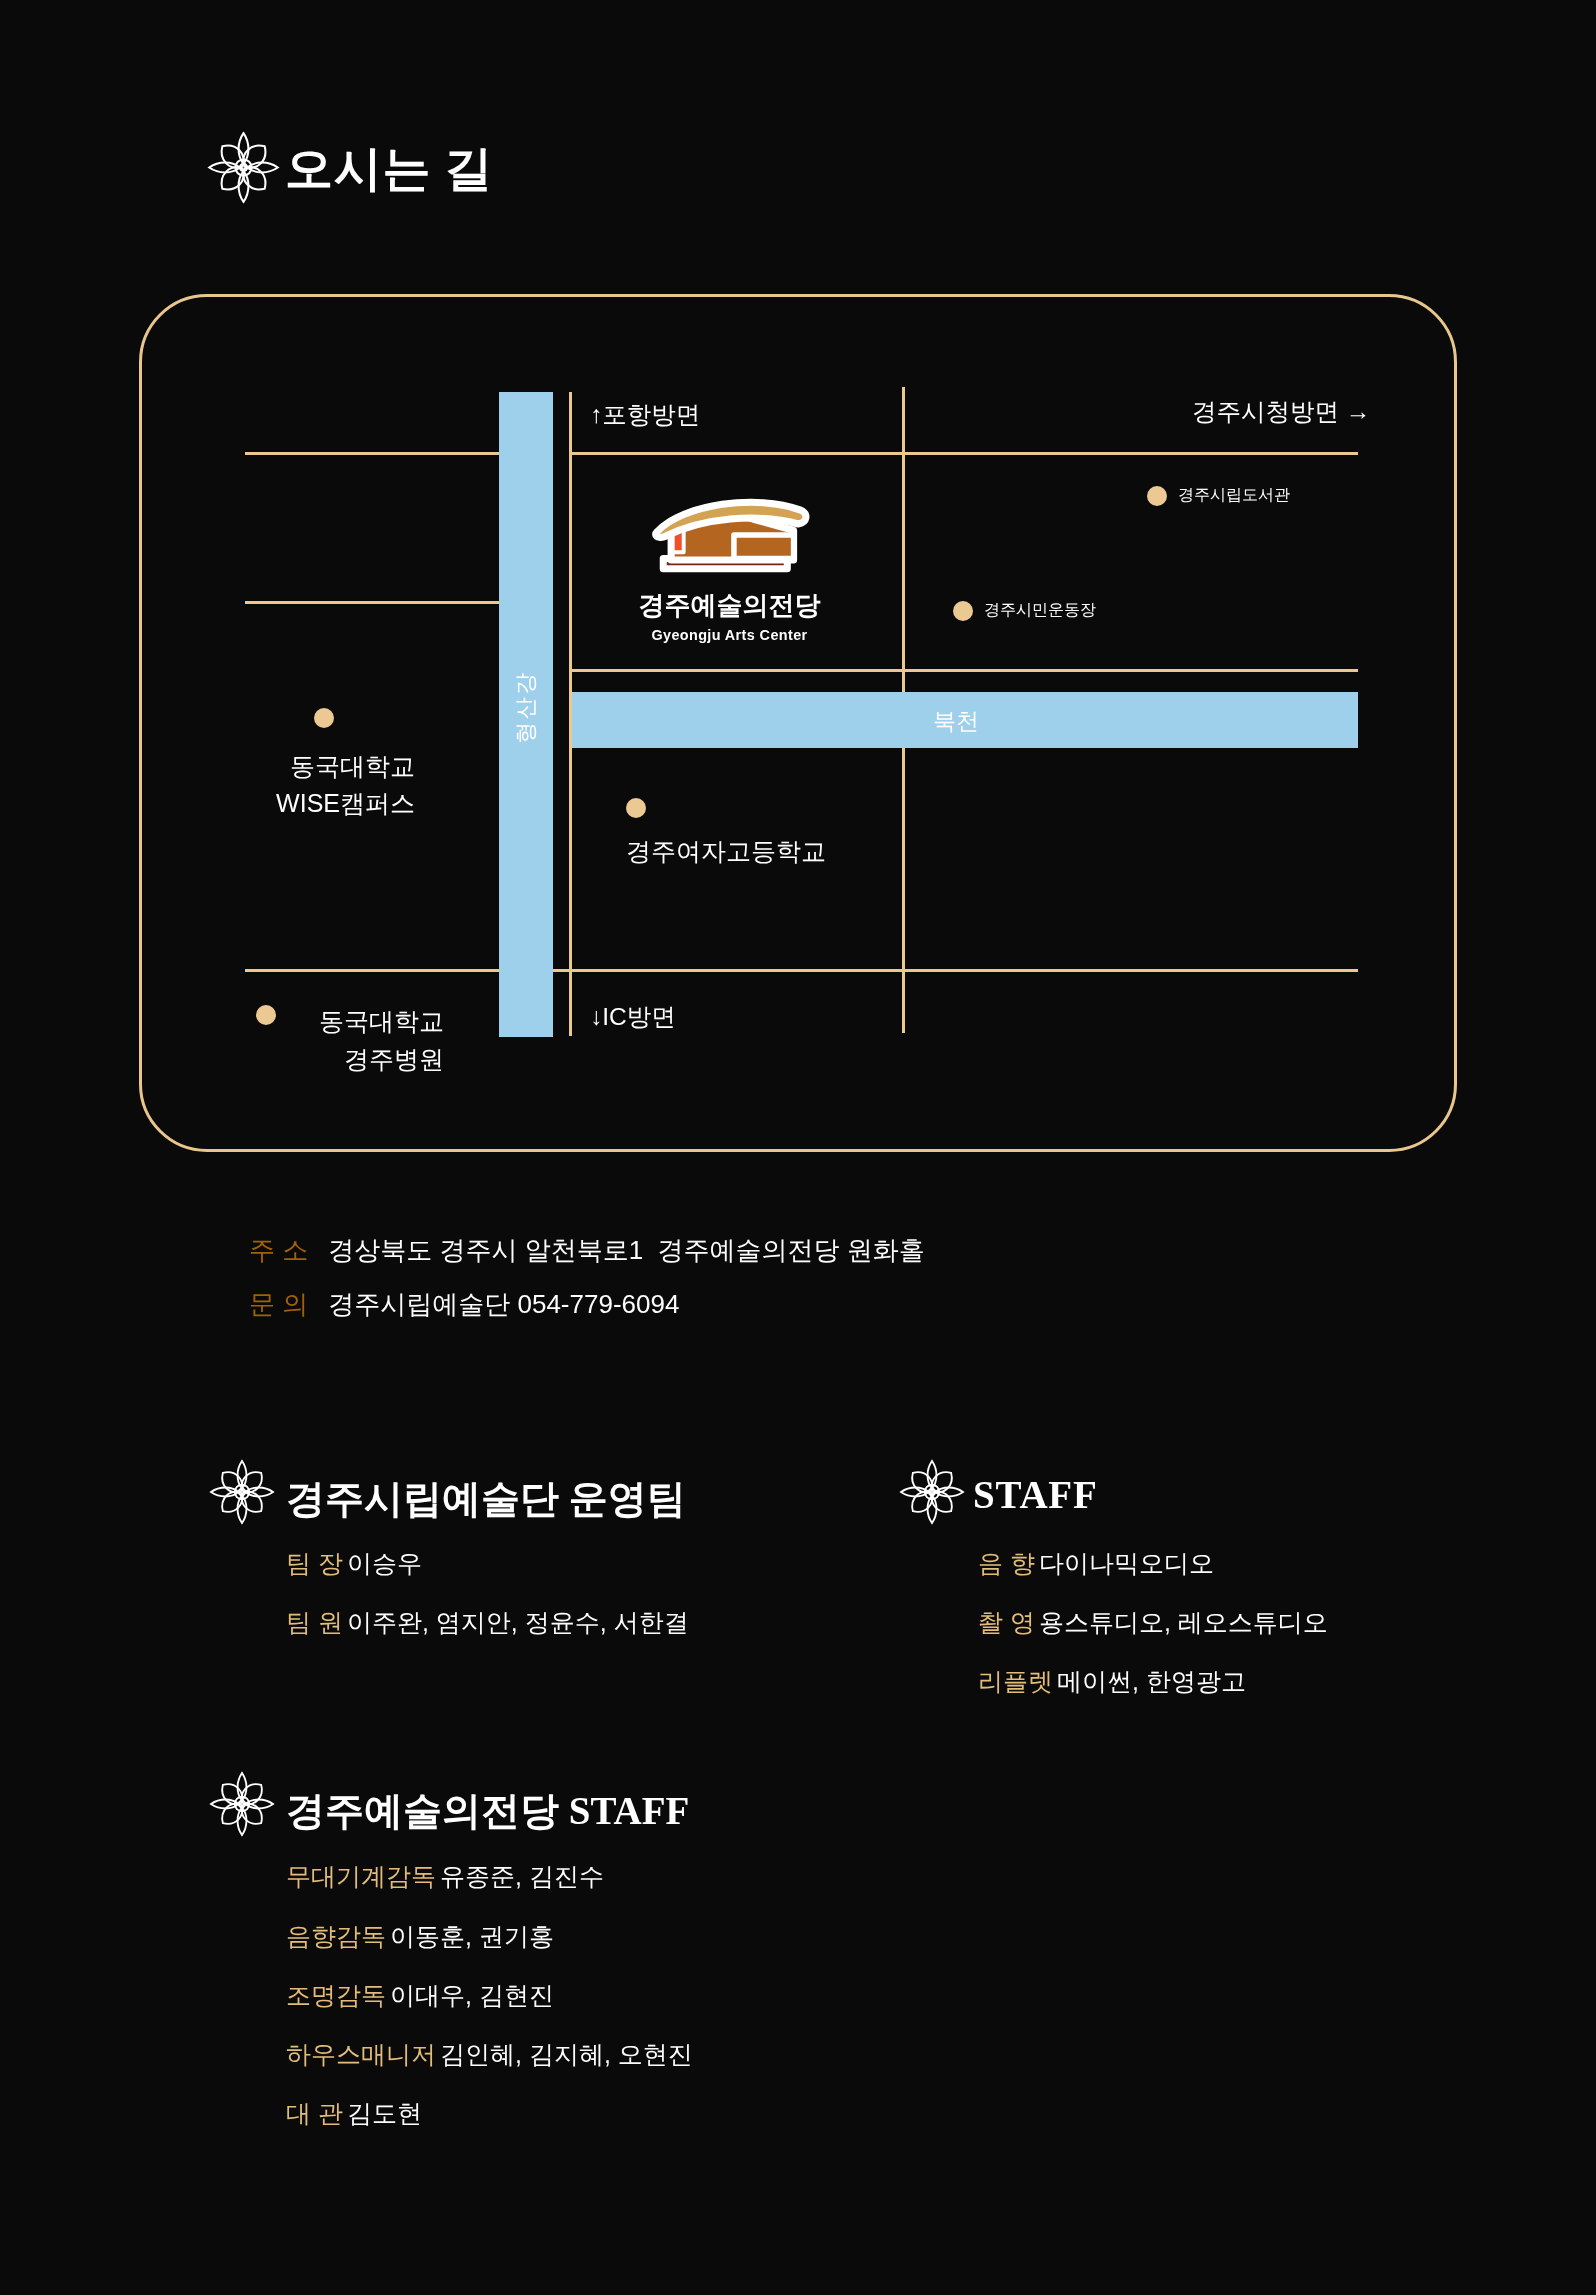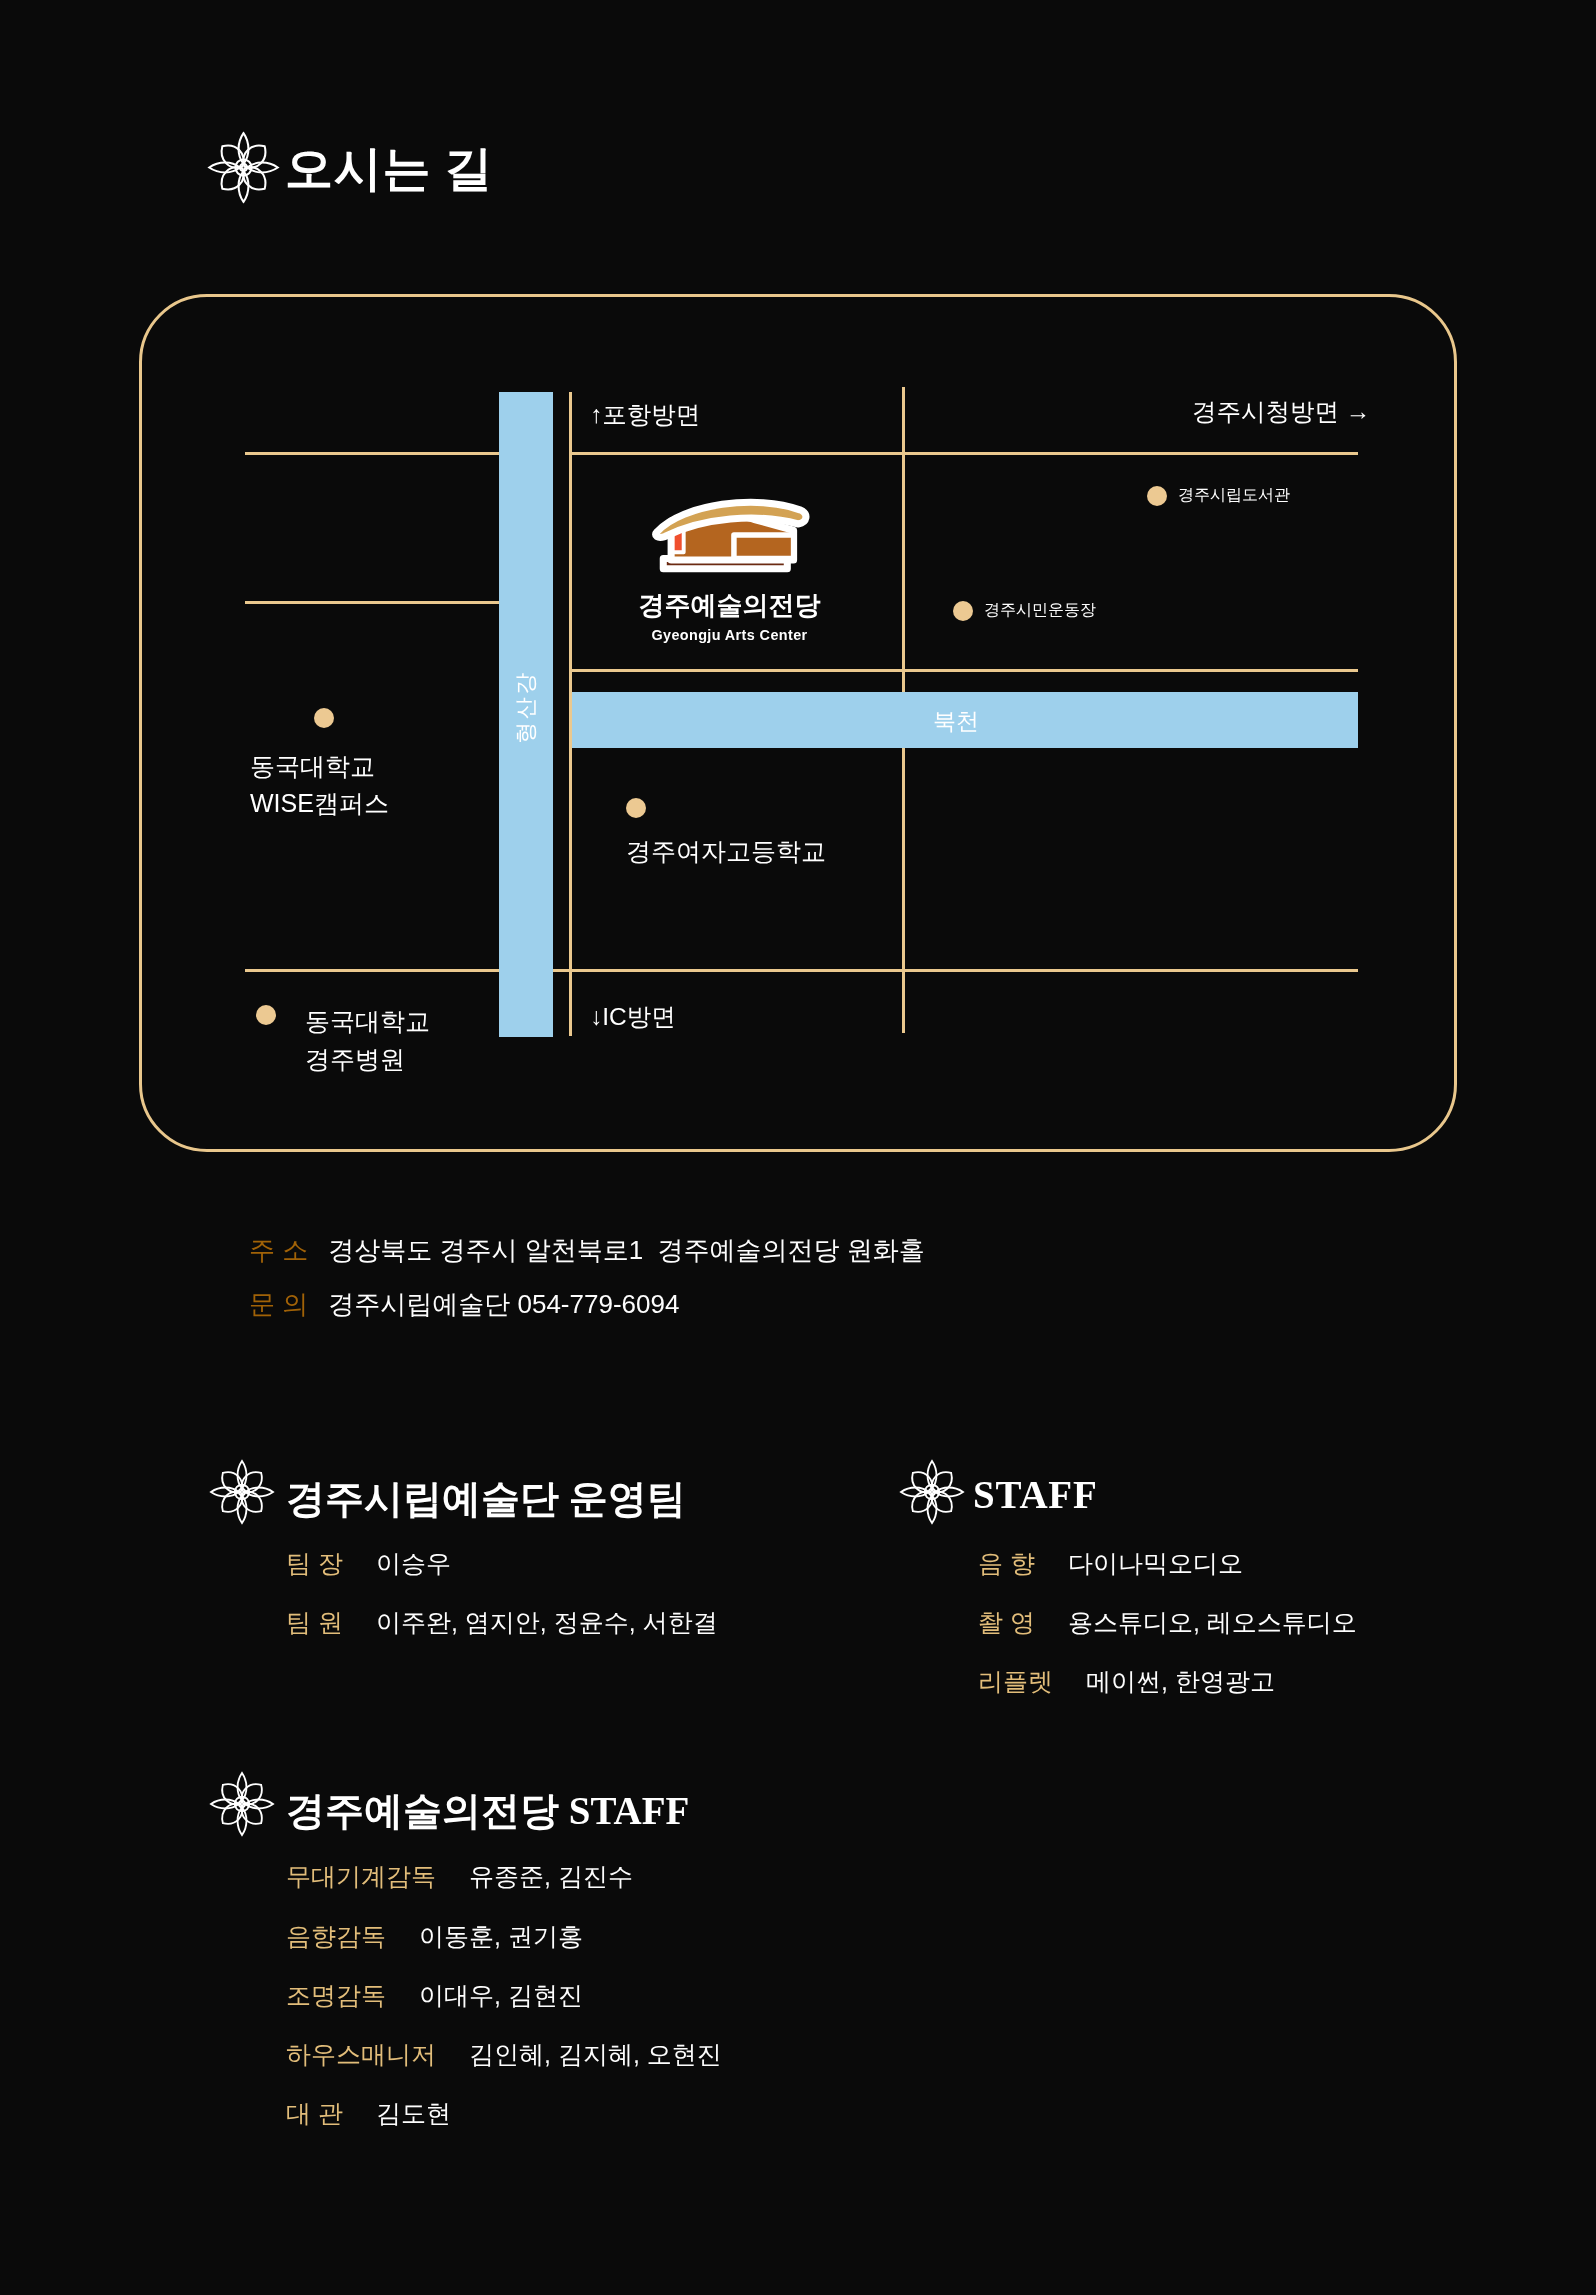--- a/index.html
+++ b/index.html
@@ -21,37 +21,37 @@
     left:139px;top:294px;width:1318px;height:858px;
     border:3.4px solid #e9c78c;border-radius:68px;box-sizing:border-box;
   }
   .road{background:#eac88e;position:absolute;}
   .river{background:#9ed0ec;position:absolute;}
   .map-label{position:absolute;font-size:24.5px;color:#fff;white-space:nowrap;}
   .poi{position:absolute;display:flex;align-items:center;gap:11px;height:27px;white-space:nowrap;}
   .poi-text{font-size:16px;color:#fff;}
   .dot{width:20px;height:20px;border-radius:50%;background:#ecc992;flex:0 0 auto;}
   .dot-abs{position:absolute;width:20px;height:20px;border-radius:50%;background:#ecc992;}
-  .poi-block{position:absolute;text-align:left;font-size:25px;line-height:37px;color:#fff;white-space:nowrap;}
+  .poi-block{position:absolute;text-align:right;font-size:25px;line-height:37px;color:#fff;white-space:nowrap;}
 
   .river-v-labelbox{position:absolute;display:flex;align-items:center;justify-content:center;}
   .river-v-labelbox span{transform:rotate(-90deg);font-size:22px;letter-spacing:2.5px;color:#fff;white-space:nowrap;}
 
   .logo-wrap{position:absolute;text-align:center;}
   .logo-name{font-size:26px;font-weight:bold;color:#fff;margin-top:10px;letter-spacing:0;}
   .logo-en{font-size:14.4px;font-weight:bold;color:#fff;margin-top:4.2px;letter-spacing:0.4px;}
 
   
   .contact-line{position:absolute;display:flex;align-items:baseline;gap:20px;font-size:26px;white-space:pre;}
   .contact-line .lbl{color:#a16207;}
   .contact-line .val{color:#fdfdfd;}
 
   
   .section-title{position:absolute;font-size:39px;font-weight:bold;color:#fff;white-space:nowrap;}
-  .credit-row{position:absolute;display:flex;align-items:baseline;gap:33px;font-size:25px;white-space:pre;}
+  .credit-row{position:absolute;display:flex;align-items:baseline;gap:4px;font-size:25px;white-space:pre;}
   .credit-row .lbl{color:#e2bd7a;}
   .credit-row .val{color:#fdfdfd;}
 </style>
 </head>
 <body>
 
 <svg width="0" height="0" style="position:absolute">
   <defs>
     <g id="lotus" fill="none" stroke="#ffffff" stroke-width="2.8">
       <path d="M0 -47 C9 -34 9 -16 0 -5 C-9 -16 -9 -34 0 -47 Z"></path>

